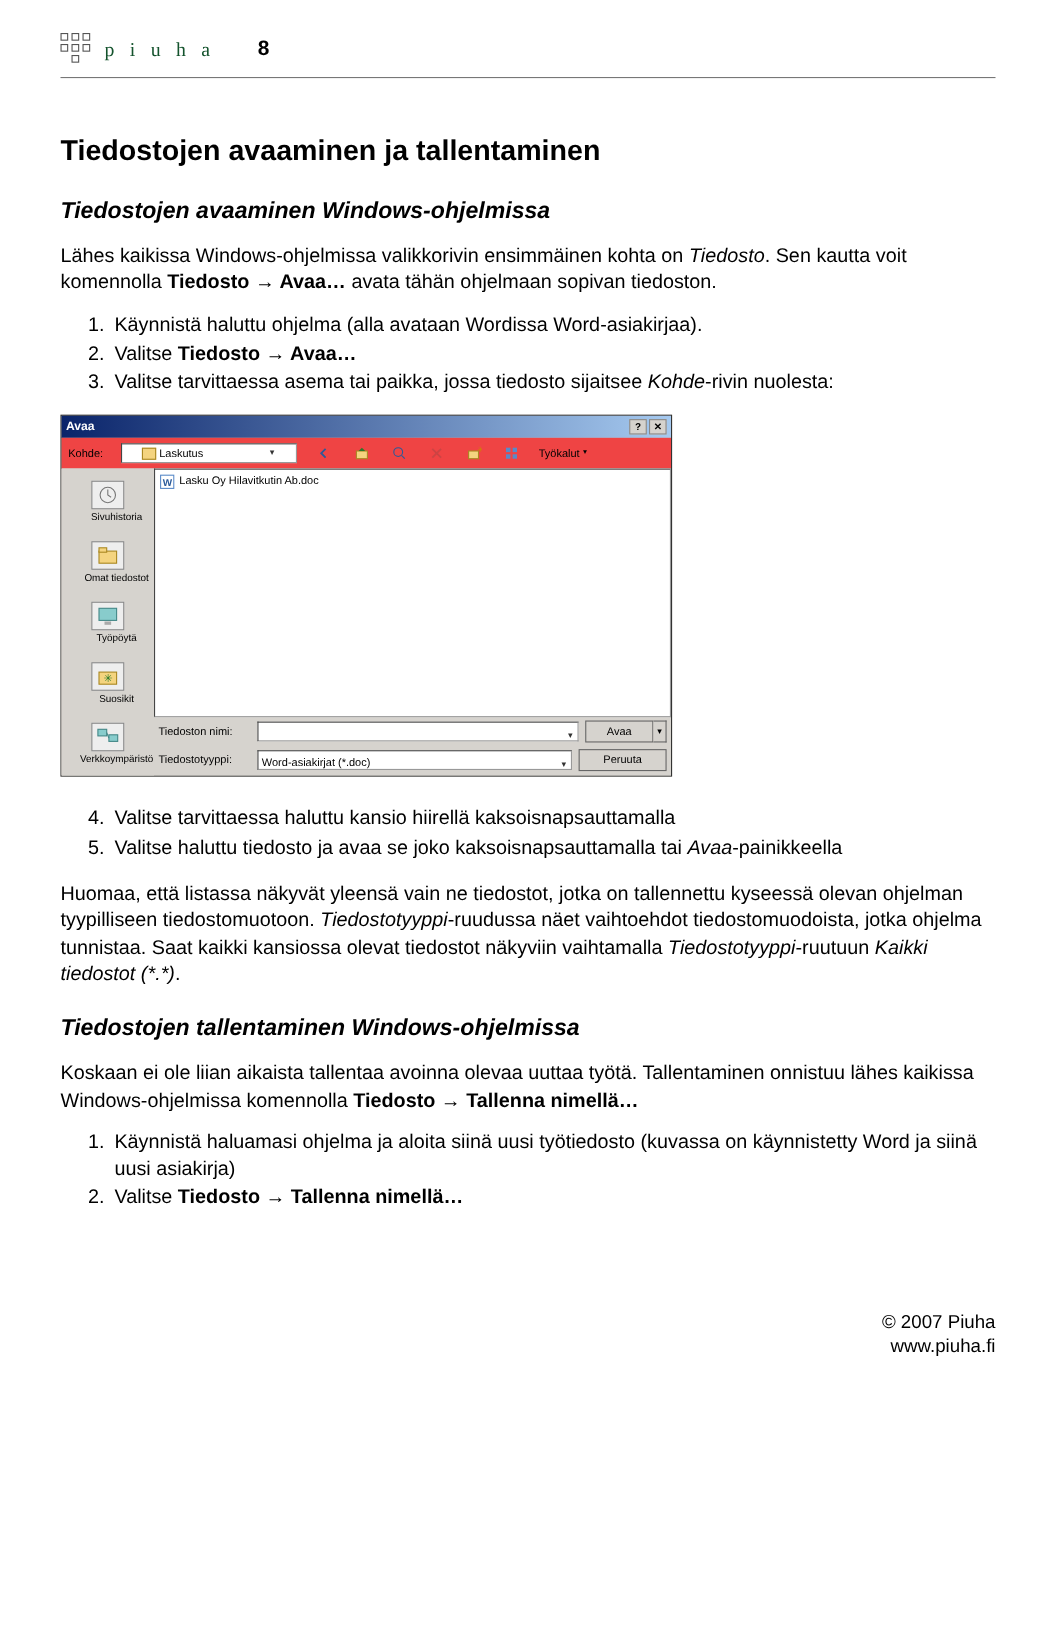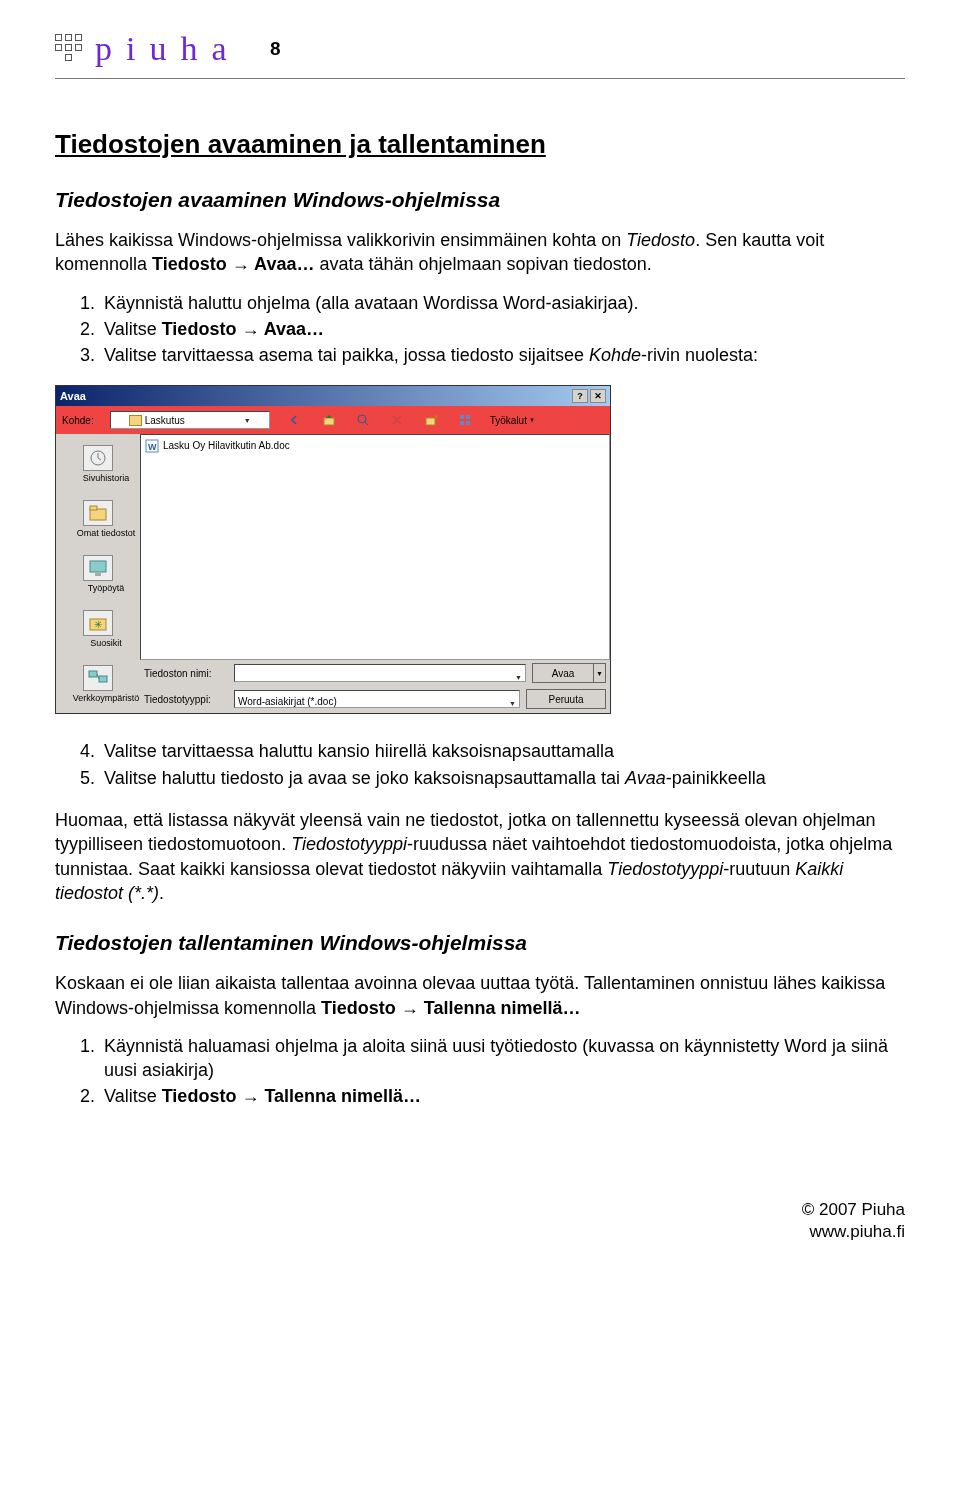--- a/index.html
+++ b/index.html
@@ -5,25 +5,25 @@
   * { box-sizing: border-box; margin: 0; padding: 0; }
   html, body { width: 960px; background: #fff; font-family: Arial, Helvetica, sans-serif; color: #000; }
   .page { width: 960px; padding: 30px 55px 40px 55px; }
   .header { display: flex; align-items: center; margin-bottom: 6px; }
   .logo-block { display: flex; align-items: center; gap: 10px; }
   .logo-grid { position: relative; width: 30px; height: 30px; }
   .logo-grid span { position: absolute; width: 7px; height: 7px; border: 1px solid #555; }
   .logo-grid .c1 { left: 0; top: 0; } .logo-grid .c2 { left: 10px; top: 0; } .logo-grid .c3 { left: 20px; top: 0; }
   .logo-grid .c4 { left: 0; top: 10px; } .logo-grid .c5 { left: 10px; top: 10px; } .logo-grid .c6 { left: 20px; top: 10px; }
   .logo-grid .c7 { left: 10px; top: 20px; }
-  .brand { font-size: 34px; letter-spacing: 14px; color: #6d28d9; font-weight: normal; font-family: Georgia, 'Times New Roman', serif; }
+  .brand { font-size: 18px; letter-spacing: 14px; color: #14532d; font-weight: normal; font-family: Georgia, 'Times New Roman', serif; }
   .chapter { flex: 1; text-align: center; font-weight: bold; font-size: 19px; }
   .pagenum { font-weight: bold; font-size: 19px; width: 40px; text-align: right; }
   .hr { border: none; border-top: 1px solid #777; margin: 10px 0 50px 0; }
-  h1.title { font-size: 26px; font-weight: bold; margin-bottom: 28px; text-decoration: underline; }
+  h1.title { font-size: 26px; font-weight: bold; margin-bottom: 28px; }
   h2.sub { font-size: 21px; font-style: italic; font-weight: bold; margin: 26px 0 16px 0; }
   p.body { font-size: 18px; line-height: 1.35; margin-bottom: 14px; }
   ol.steps { font-size: 18px; line-height: 1.35; padding-left: 45px; margin-bottom: 18px; }
   ol.steps li { margin-bottom: 2px; padding-left: 4px; }
   .ital { font-style: italic; }
   .bold { font-weight: bold; }
 
   
   .dlg { width: 556px; margin: 10px 0 25px 0; border: 1px solid #333; font-family: Tahoma, Arial, sans-serif; font-size: 10px; color: #000; background: #d0cdc6; }
   .dlg-title { height: 20px; background: linear-gradient(to right, #0a246a, #a6caf0); color: #fff; display: flex; align-items: center; padding: 0 4px; font-size: 11px; font-weight: bold; }

